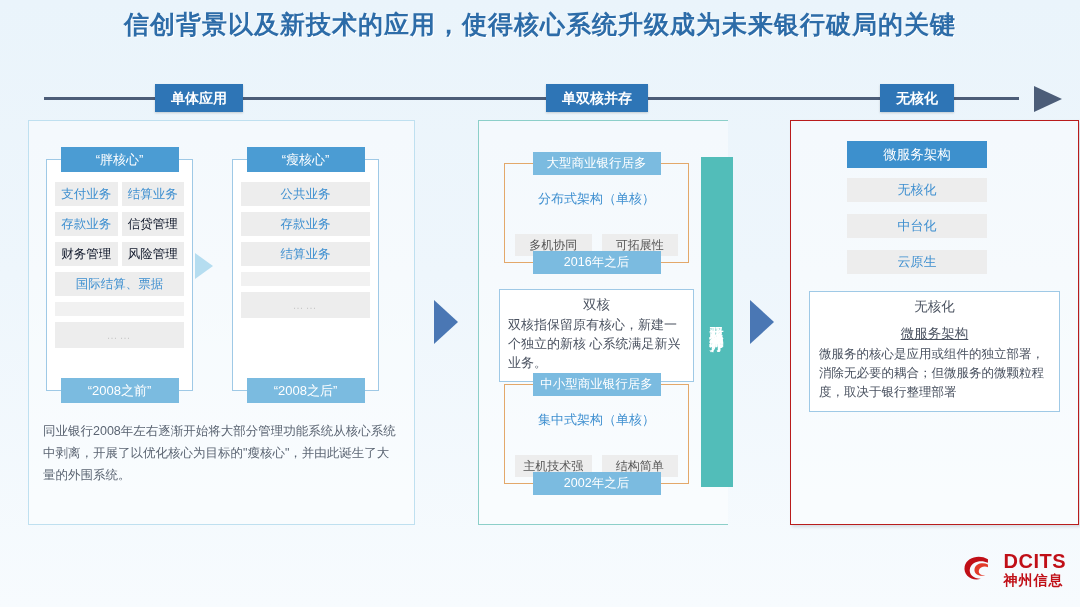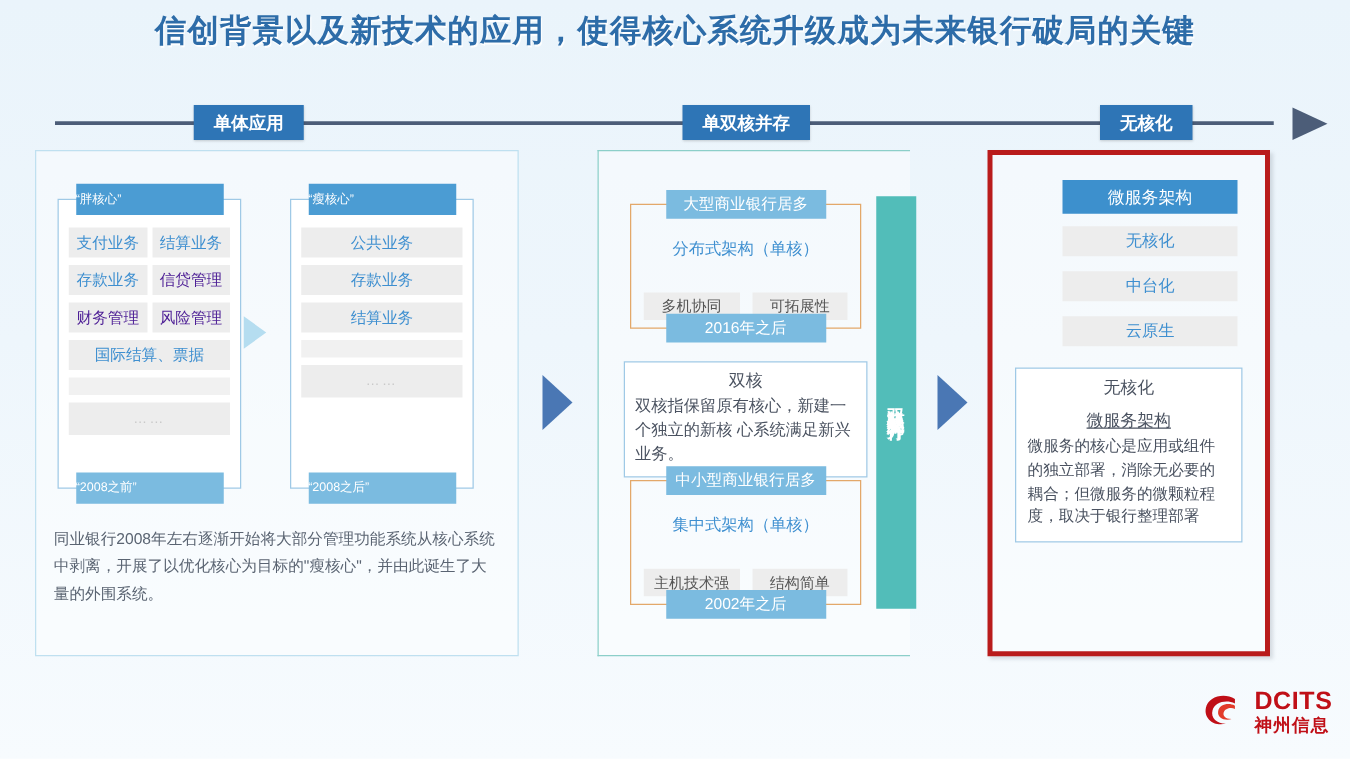--- a/index.html
+++ b/index.html
@@ -40,53 +40,53 @@
     box-shadow: 0 1px 2px rgba(0,0,0,.18);
   }
   .tl-chip.c0 { left: 111px; }
   .tl-chip.c1 { left: 502px; }
   .tl-chip.c2 { left: 836px; }
 
   
   .panel { position: absolute; top: 120px; background: rgba(255,255,255,.45); }
   .panel-1 { left: 28px;  width: 387px; height: 405px; border: 1px solid #bfe0f0; }
   .panel-2 { left: 478px; width: 250px; height: 405px; border: 1px solid #8ccfc9; border-right: none; }
-  .panel-3 { left: 790px; width: 226px; height: 405px; border: 4px solid #b91c1c; box-shadow: 2px 2px 3px rgba(120,130,145,.25); }
+  .panel-3 { left: 790px; width: 289px; height: 405px; border: 1px solid #b91c1c; box-shadow: 2px 2px 3px rgba(120,130,145,.25); }
 
   
   .big-arrow { position: absolute; width: 0; height: 0;
     border-left: 24px solid #4a77b4;
     border-top: 22px solid transparent;
     border-bottom: 22px solid transparent; }
   .big-arrow.a1 { left: 434px; top: 300px; }
   .big-arrow.a2 { left: 750px; top: 300px; }
 
   
   .core-col { position: absolute; top: 38px; width: 147px; }
   .core-col.left  { left: 17px; }
   .core-col.right { left: 203px; }
   .core-frame {
     position: relative; border: 1px solid #9fc9e6; background: #fff;
     padding: 22px 8px 26px 8px; min-height: 232px;
   }
   .core-cap {
     position: absolute; left: 50%; transform: translateX(-50%);
     width: 118px; height: 25px; line-height: 25px;
-    background: #4b9cd3; color: #fff; font-size: 10px; 
+    background: #4b9cd3; color: #fff; font-size: 13px; text-align: center;
     white-space: nowrap;
   }
   .core-cap.top { top: -13px; }
   .core-cap.bot { bottom: -13px; background: #7bbbe0; }
   .chip-row { display: flex; gap: 4px; margin-bottom: 6px; }
   .chip {
     flex: 1; background: #ededed; height: 24px; line-height: 24px;
     font-size: 12.5px; text-align: center; white-space: nowrap;
   }
   .chip.blue { color: #3e8fd0; }
-  .chip.gray { color: #4c1d95; }
+  .chip.gray { color: #0f172a; }
   .chip.dots { color: #c9c9c9; letter-spacing: 2px; font-size: 11px; height: 26px; line-height: 26px; }
   .chip.blank { background: #f1f1f1; height: 14px; }
   .mid-arrow {
     position: absolute; left: 166px; top: 132px;
     width: 0; height: 0;
     border-left: 18px solid #b5ddf0;
     border-top: 13px solid transparent;
     border-bottom: 13px solid transparent;
   }
   .p1-note {

